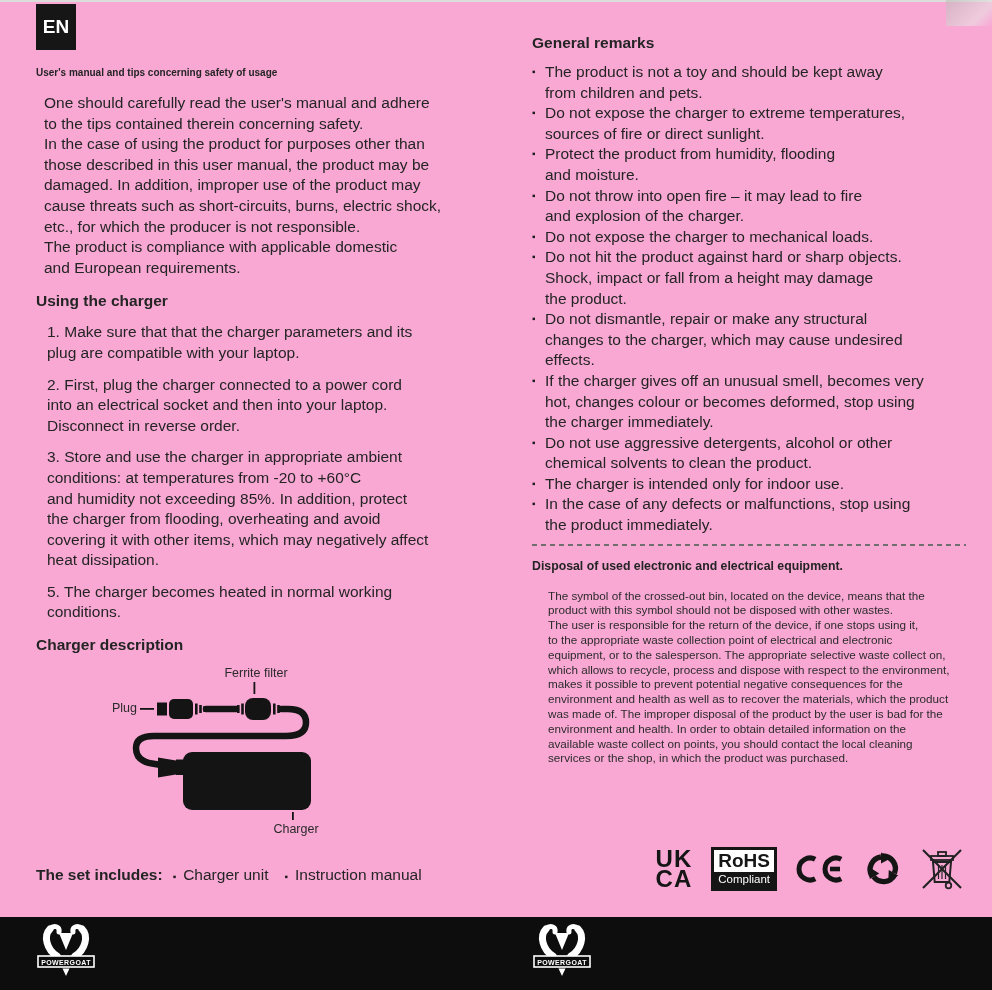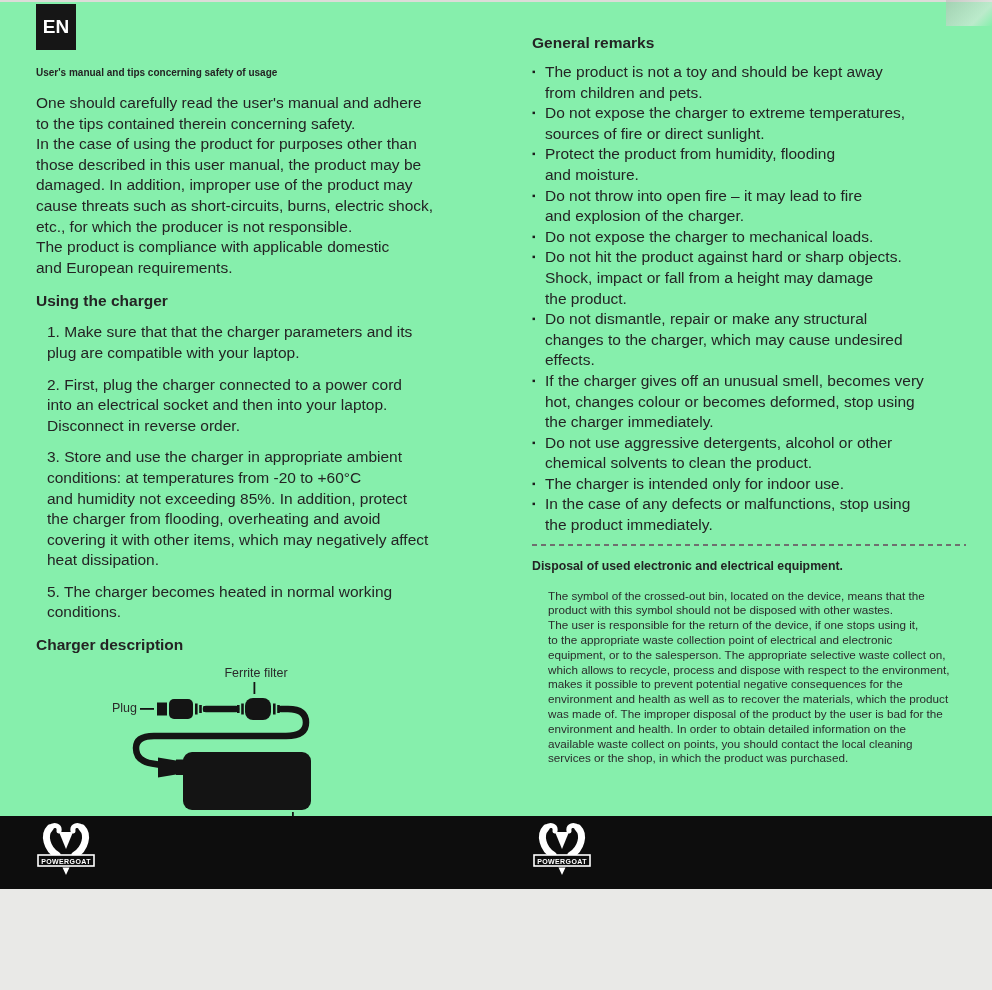--- a/index.html
+++ b/index.html
@@ -1,32 +1,32 @@
 <!DOCTYPE html>
 <html><head>
 <meta charset="utf-8">
 <style>
   html,body{margin:0;padding:0;background:#e9e9e7;}
-  #page{position:relative;width:992px;height:889px;background:#86efac;overflow:hidden;
+  #page{position:relative;width:992px;height:990px;background:#f9a8d4;overflow:hidden;
         font-family:"Liberation Sans",sans-serif;color:#242424;}
   .top-edge{position:absolute;top:0;left:0;width:100%;height:2px;background:#dcdcd8;}
   .corner-smudge{position:absolute;top:0;right:0;width:46px;height:26px;
         background:linear-gradient(135deg,#b9b9b7,#e7e7e5 70%,transparent);opacity:.55;}
 
   
   .en-badge{position:absolute;left:36px;top:4px;width:40px;height:46px;background:#161616;
         color:#fff;font-weight:bold;font-size:19px;display:flex;align-items:center;justify-content:center;}
 
   
   .col-left{position:absolute;left:36px;top:62px;width:470px;}
   .col-right{position:absolute;left:532px;top:32px;width:445px;}
 
   .h-big{font-size:10px;font-weight:bold;margin:0 0 10px 0;line-height:21px;}
   .h-sec{font-size:15.5px;font-weight:bold;margin:12px 0 9px 0;line-height:21px;}
-  .body-text{font-size:15.5px;line-height:20.6px;white-space:pre-line;margin:0;}
+  .body-text{font-size:15.5px;line-height:20.6px;white-space:pre-line;margin:8px;}
   .steps .step{font-size:15.5px;line-height:20.6px;white-space:pre-line;margin:11px;}
 
   
   .diagram{position:relative;width:400px;height:188px;margin:9px 0 0 60px;}
   .diagram svg{position:absolute;left:0;top:0;}
   .dlabel{position:absolute;font-size:12.5px;color:#2a2a2a;white-space:nowrap;}
   .lbl-ferrite{left:110px;top:2px;width:100px;text-align:center;}
   .lbl-plug{left:16px;top:37px;}
   .lbl-charger{left:150px;top:158px;width:100px;text-align:center;}
 

